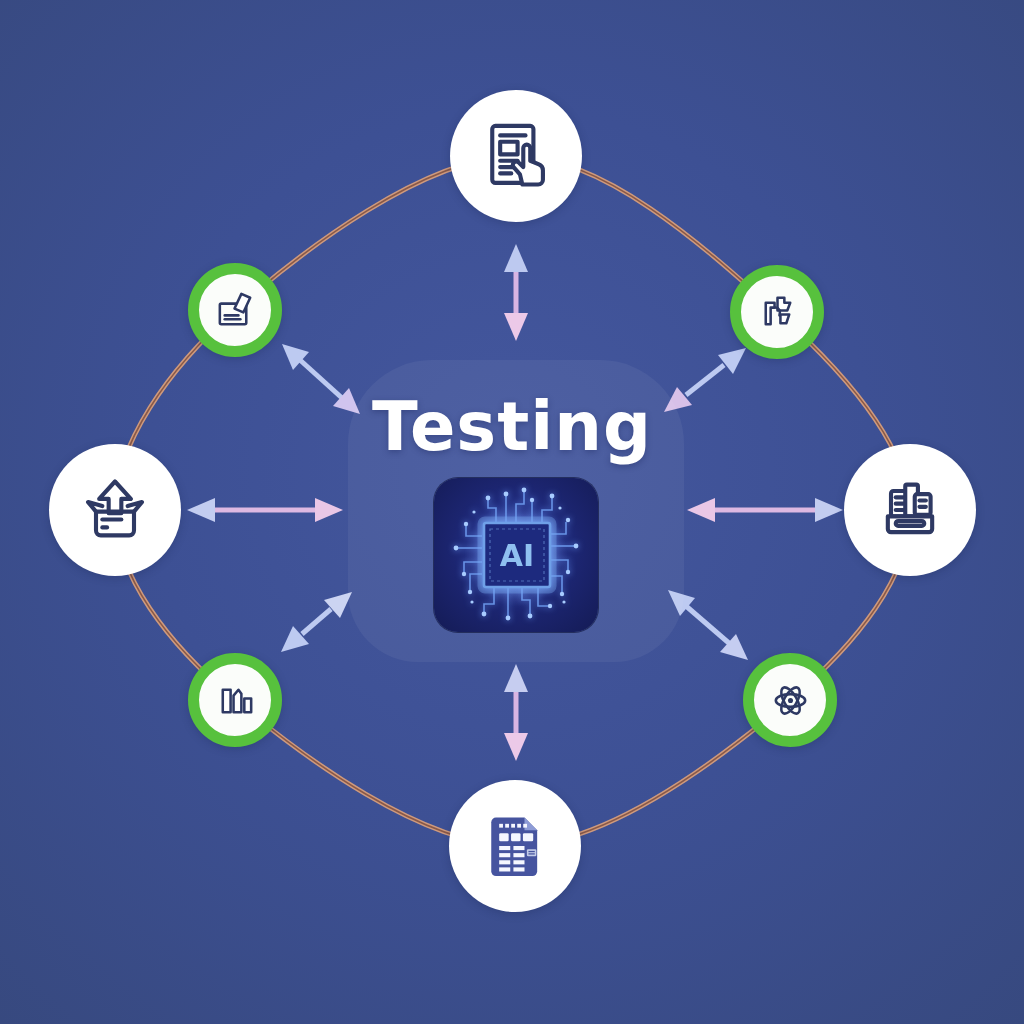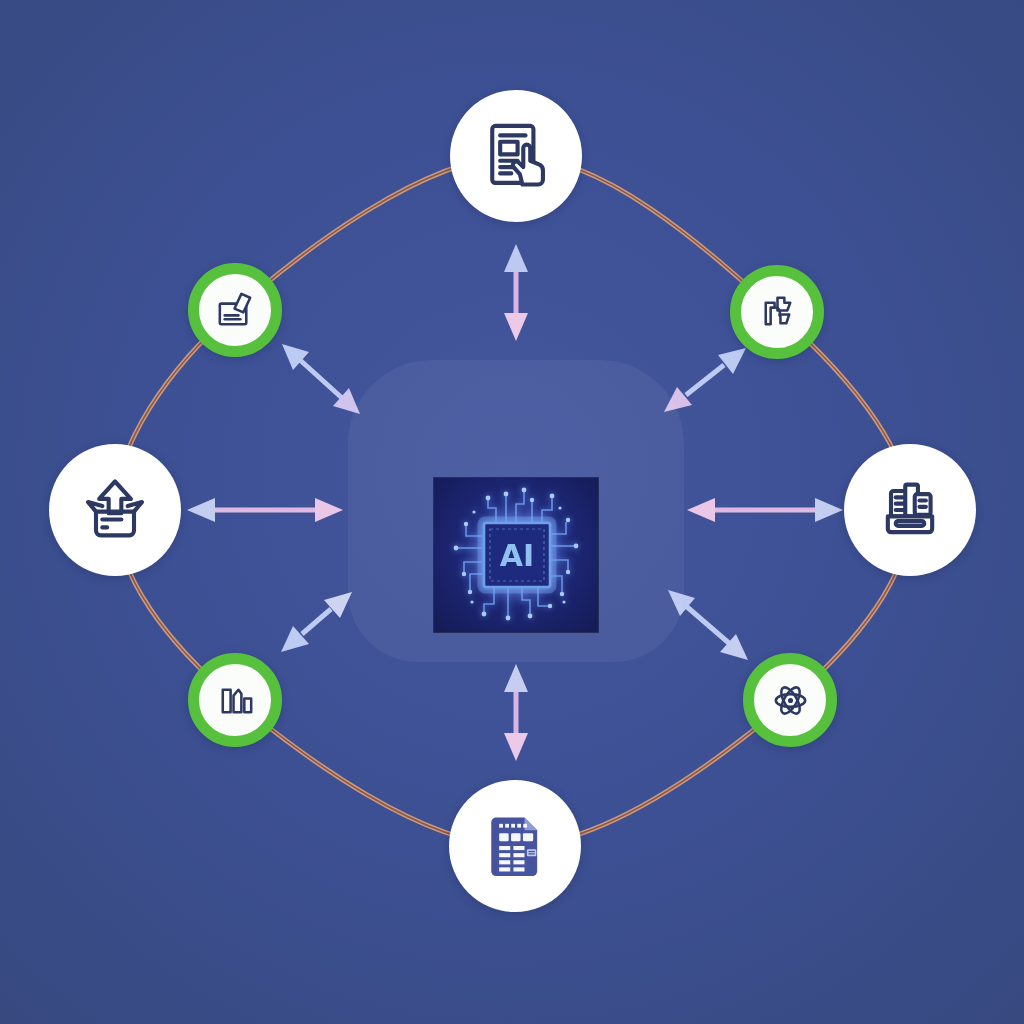--- a/index.html
+++ b/index.html
@@ -26,20 +26,21 @@
   .icf{stroke:#2e3963;stroke-width:2.6;fill:#ffffff;stroke-linecap:round;stroke-linejoin:round;}
   .title{
     position:absolute;left:512px;top:388px;transform:translateX(-50%);z-index:4;
     color:#ffffff;font-size:67px;font-weight:700;letter-spacing:1px;white-space:nowrap;
     text-shadow:0 2px 6px rgba(20,30,80,.35);
   }
   .chip{
     position:absolute;left:434px;top:478px;width:164px;height:154px;z-index:4;
     background:radial-gradient(circle at 50% 46%, #2c3da5 0%, #1c2570 55%, #141b55 100%);
     box-shadow:0 0 0 1px rgba(10,15,50,.6);
+    border-radius:24px;
   }
   .chip svg{position:absolute;left:0;top:0;filter:drop-shadow(0 0 3px rgba(110,160,255,.8));}
   .chip .ai-label{font-family:"DejaVu Sans","Liberation Sans",sans-serif;font-weight:700;}
 </style>
 </head>
 <body>
 
 <div class="canvas">
 
   <svg class="layer" width="1024" height="1024" viewBox="0 0 1024 1024">
@@ -93,20 +94,21 @@
 
     <g>
       <line x1="686" y1="606" x2="730" y2="644" stroke="#bdcaf1" stroke-width="5"></line>
       <polygon points="668,590 680,616 695,598" fill="#bdcaf1"></polygon>
       <polygon points="748,660 720,652 736,634" fill="#c5cdf1"></polygon>
     </g>
   </svg>
 
   <div class="ghost-panel"></div>
 
+  <div class="title">Testing</div>
 
   <div class="chip">
     <svg width="164" height="154" viewBox="0 0 164 154">
       <defs>
         <radialGradient id="glowGrad" cx="50%" cy="50%" r="50%">
           <stop offset="0%" stop-color="#9db9ff" stop-opacity="0.45"></stop>
           <stop offset="100%" stop-color="#9db9ff" stop-opacity="0"></stop>
         </radialGradient>
       </defs>
       <circle cx="82" cy="77" r="52" fill="url(#glowGrad)"></circle>

